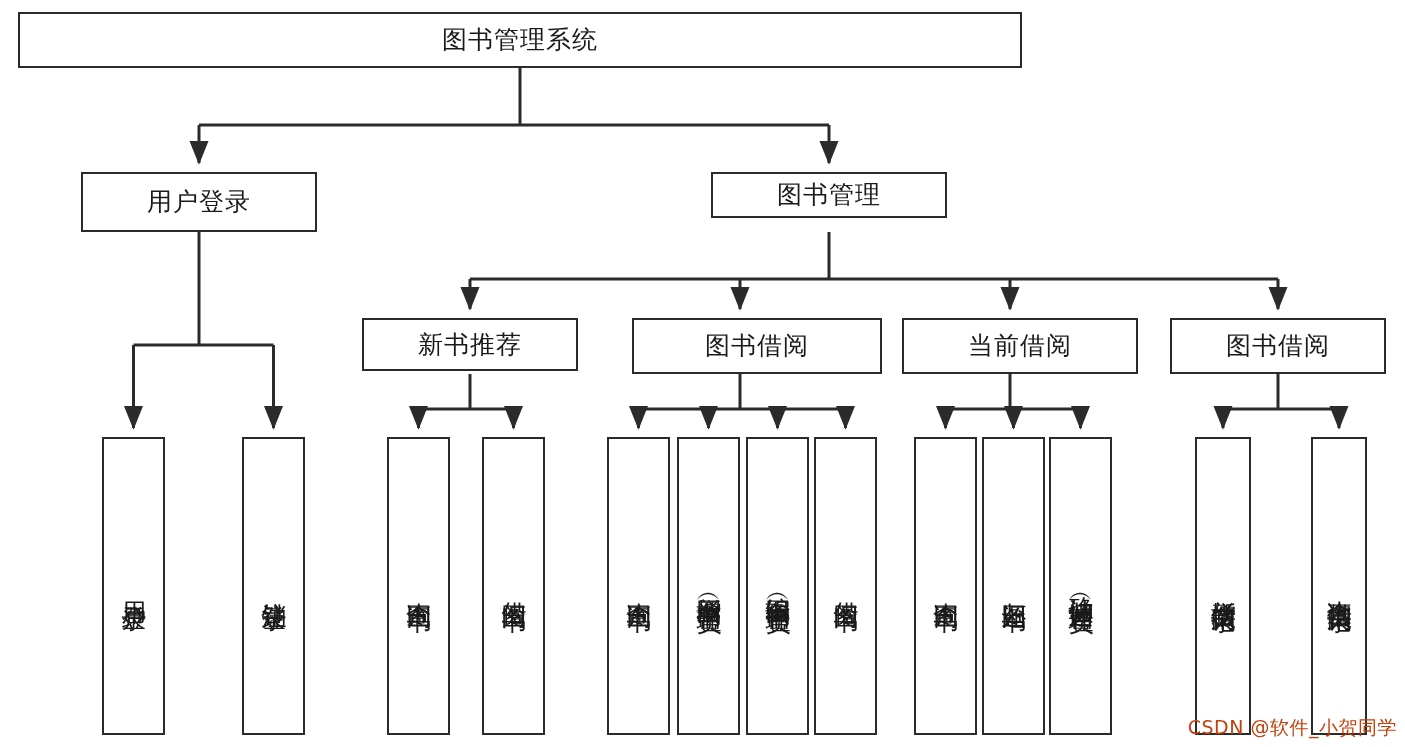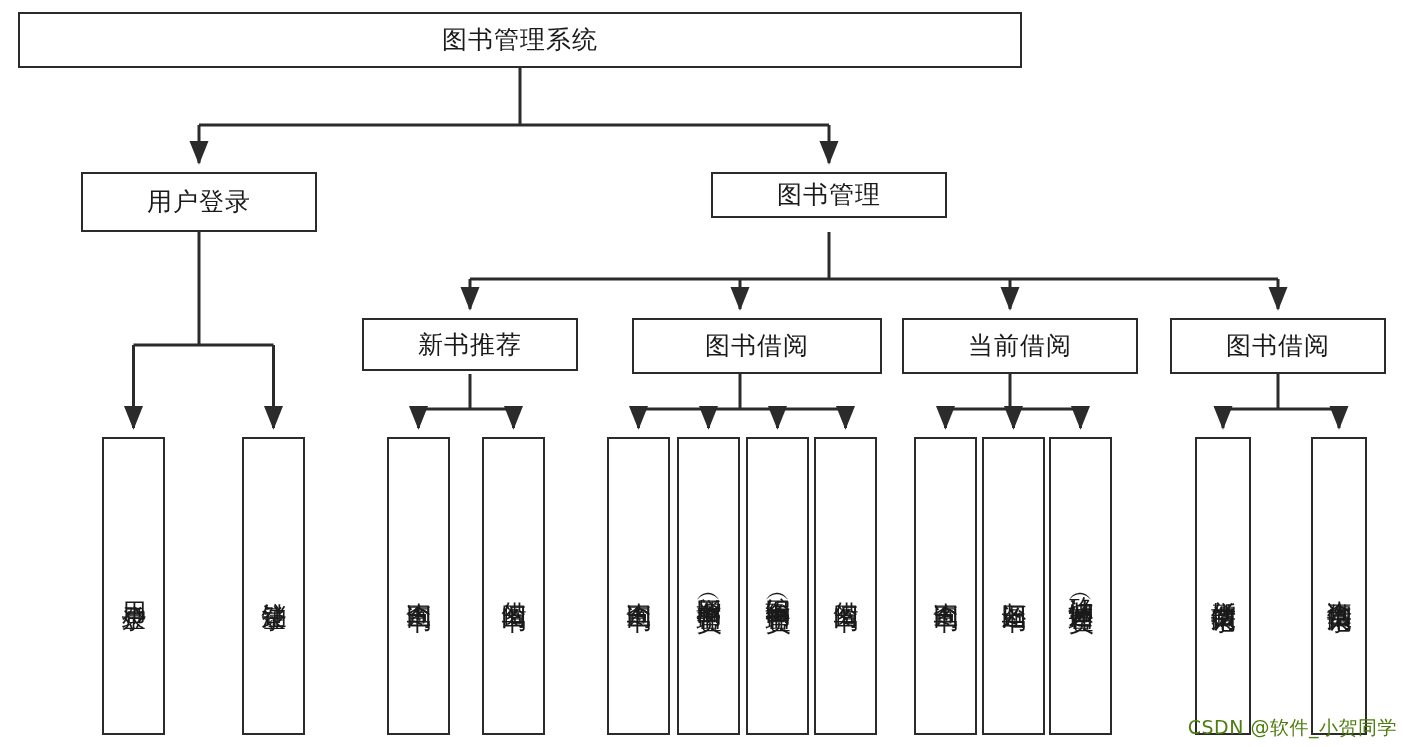--- a/index.html
+++ b/index.html
@@ -52,21 +52,21 @@
   .node.vert .vtext {
     writing-mode: vertical-rl;
     text-orientation: upright;
     white-space: nowrap;
   }
   #watermark {
     position: absolute;
     right: 8px;
     bottom: 6px;
     font-size: 19px;
-    color: #4d7c0f;
+    color: #c2410c;
     letter-spacing: 0.5px;
     white-space: nowrap;
     font-family: "DejaVu Sans", "Liberation Sans", sans-serif;
   }
 </style>
 </head>
 <body>
 
 <div id="canvas">
 

